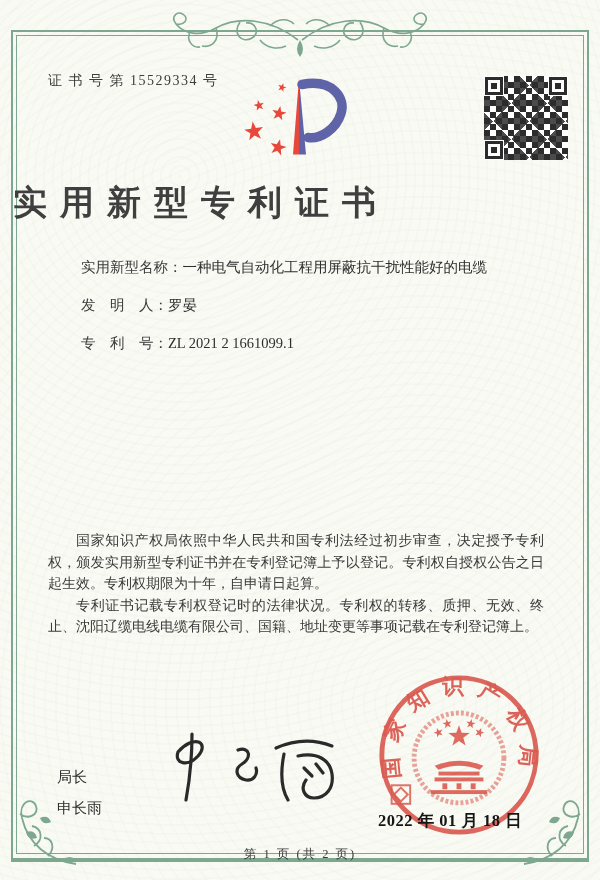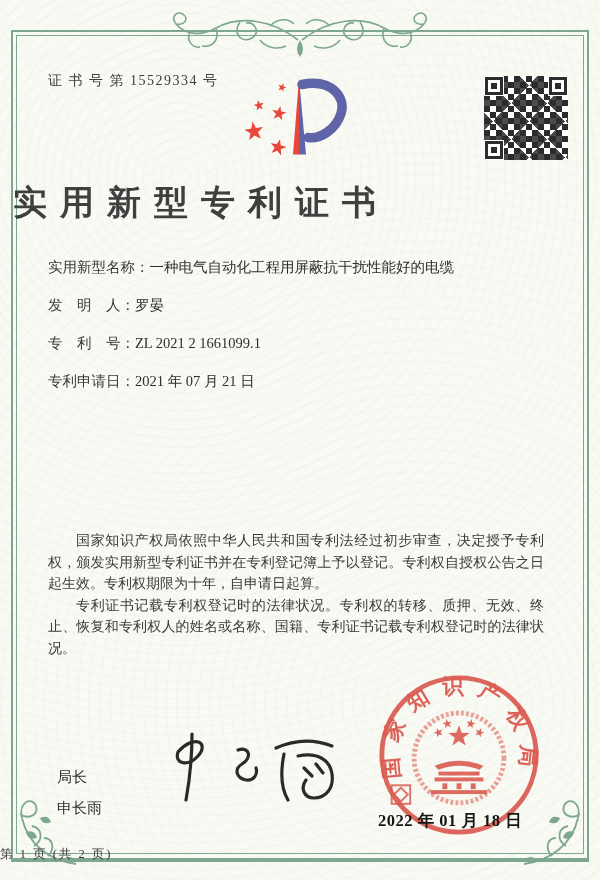--- a/index.html
+++ b/index.html
@@ -34,36 +34,36 @@
         repeating-conic-gradient(from 45deg,rgba(44,44,44,.85) 0deg 90deg,transparent 90deg 180deg);
       background-size:12px 12px,18px 18px;}
   .finder{position:absolute;width:20px;height:20px;background:#fff;border:0;}
   .finder::before{content:"";position:absolute;inset:1px;border:3px solid #2c2c2c;}
   .finder::after{content:"";position:absolute;inset:7px;background:#2c2c2c;}
   .f-tl{left:0;top:0;} .f-tr{right:0;top:0;} .f-bl{left:0;bottom:0;}
   .title{position:absolute;left:0;right:0;top:180px;text-align:left;
     font-size:34px;font-weight:bold;color:#3f3f3f;letter-spacing:13px;text-indent:13px;}
   
   .fields{position:absolute;left:48px;right:40px;top:258px;}
-  .row{height:22px;margin-bottom:16px;font-size:14.5px;color:var(--ink);white-space:nowrap;}
+  .row{height:22px;margin-bottom:16px;font-size:14.5px;color:var(--ink);white-space:nowrap;margin-left:33px;}
   .row .lab{color:#3a3a3a;}
   .row .val{color:#2e2e2e;}
   .pair2{margin-left:44px;}
   
   .bodytext{position:absolute;left:48px;right:56px;top:530px;
     font-size:14px;line-height:21.5px;color:#3a3a3a;text-align:justify;}
   .bodytext p{margin:0;text-indent:2em;}
   
   .director{position:absolute;left:57px;top:742px;font-size:15px;color:#2e2e2e;line-height:31px;margin-top:20px;}
   .signature{position:absolute;left:148px;top:726px;width:195px;height:80px;}
   .seal{position:absolute;left:376px;top:672px;width:166px;height:166px;
     mix-blend-mode:multiply;opacity:.95;}
   .seal-date{position:absolute;left:378px;top:810px;font-size:16.5px;font-weight:bold;
     color:#151515;letter-spacing:.5px;z-index:6;}
-  .page-ind{position:absolute;left:0;right:0;top:846px;text-align:left;
+  .page-ind{position:absolute;left:0;right:0;top:846px;text-align:center;
     font-size:12.5px;color:#3a3a3a;letter-spacing:2px;}
 </style>
 </head>
 <body>
 
 <div class="paper">
 
   <div class="frame-outer">
     <div class="frame-inner"></div>
   </div>
@@ -136,28 +136,25 @@
   <div class="fields">
     <div class="row">
       <span class="lab">实用新型名称：</span><span class="val">一种电气自动化工程用屏蔽抗干扰性能好的电缆</span>
     </div>
     <div class="row">
       <span class="lab">发　明　人：</span><span class="val">罗晏</span>
     </div>
     <div class="row">
       <span class="lab">专　利　号：</span><span class="val">ZL 2021 2 1661099.1</span>
     </div>
-    <div class="row">
-      <span class="lab">专利申请日：</span><span class="val">2021 年 07 月 21 日</span>
-    </div>
   </div>
 
   <div class="bodytext">
     <p>国家知识产权局依照中华人民共和国专利法经过初步审查，决定授予专利权，颁发实用新型专利证书并在专利登记簿上予以登记。专利权自授权公告之日起生效。专利权期限为十年，自申请日起算。</p>
-    <p>专利证书记载专利权登记时的法律状况。专利权的转移、质押、无效、终止、恢复和专利权人的姓名或名称、国籍、专利证书记载专利权登记时的法律状况。</p>
+    <p>专利证书记载专利权登记时的法律状况。专利权的转移、质押、无效、终止、沈阳辽缆电线电缆有限公司、国籍、地址变更等事项记载在专利登记簿上。</p>
   </div>
 
   <div class="director">
     <div>局长</div>
     <div>申长雨</div>
   </div>
 
   <svg class="signature" viewBox="0 0 195 80">
     <g fill="none" stroke="#2a2a2a" stroke-width="3.2" stroke-linecap="round">
       <path d="M30,26 C46,8 62,16 50,30 C40,41 26,38 30,26"></path>

